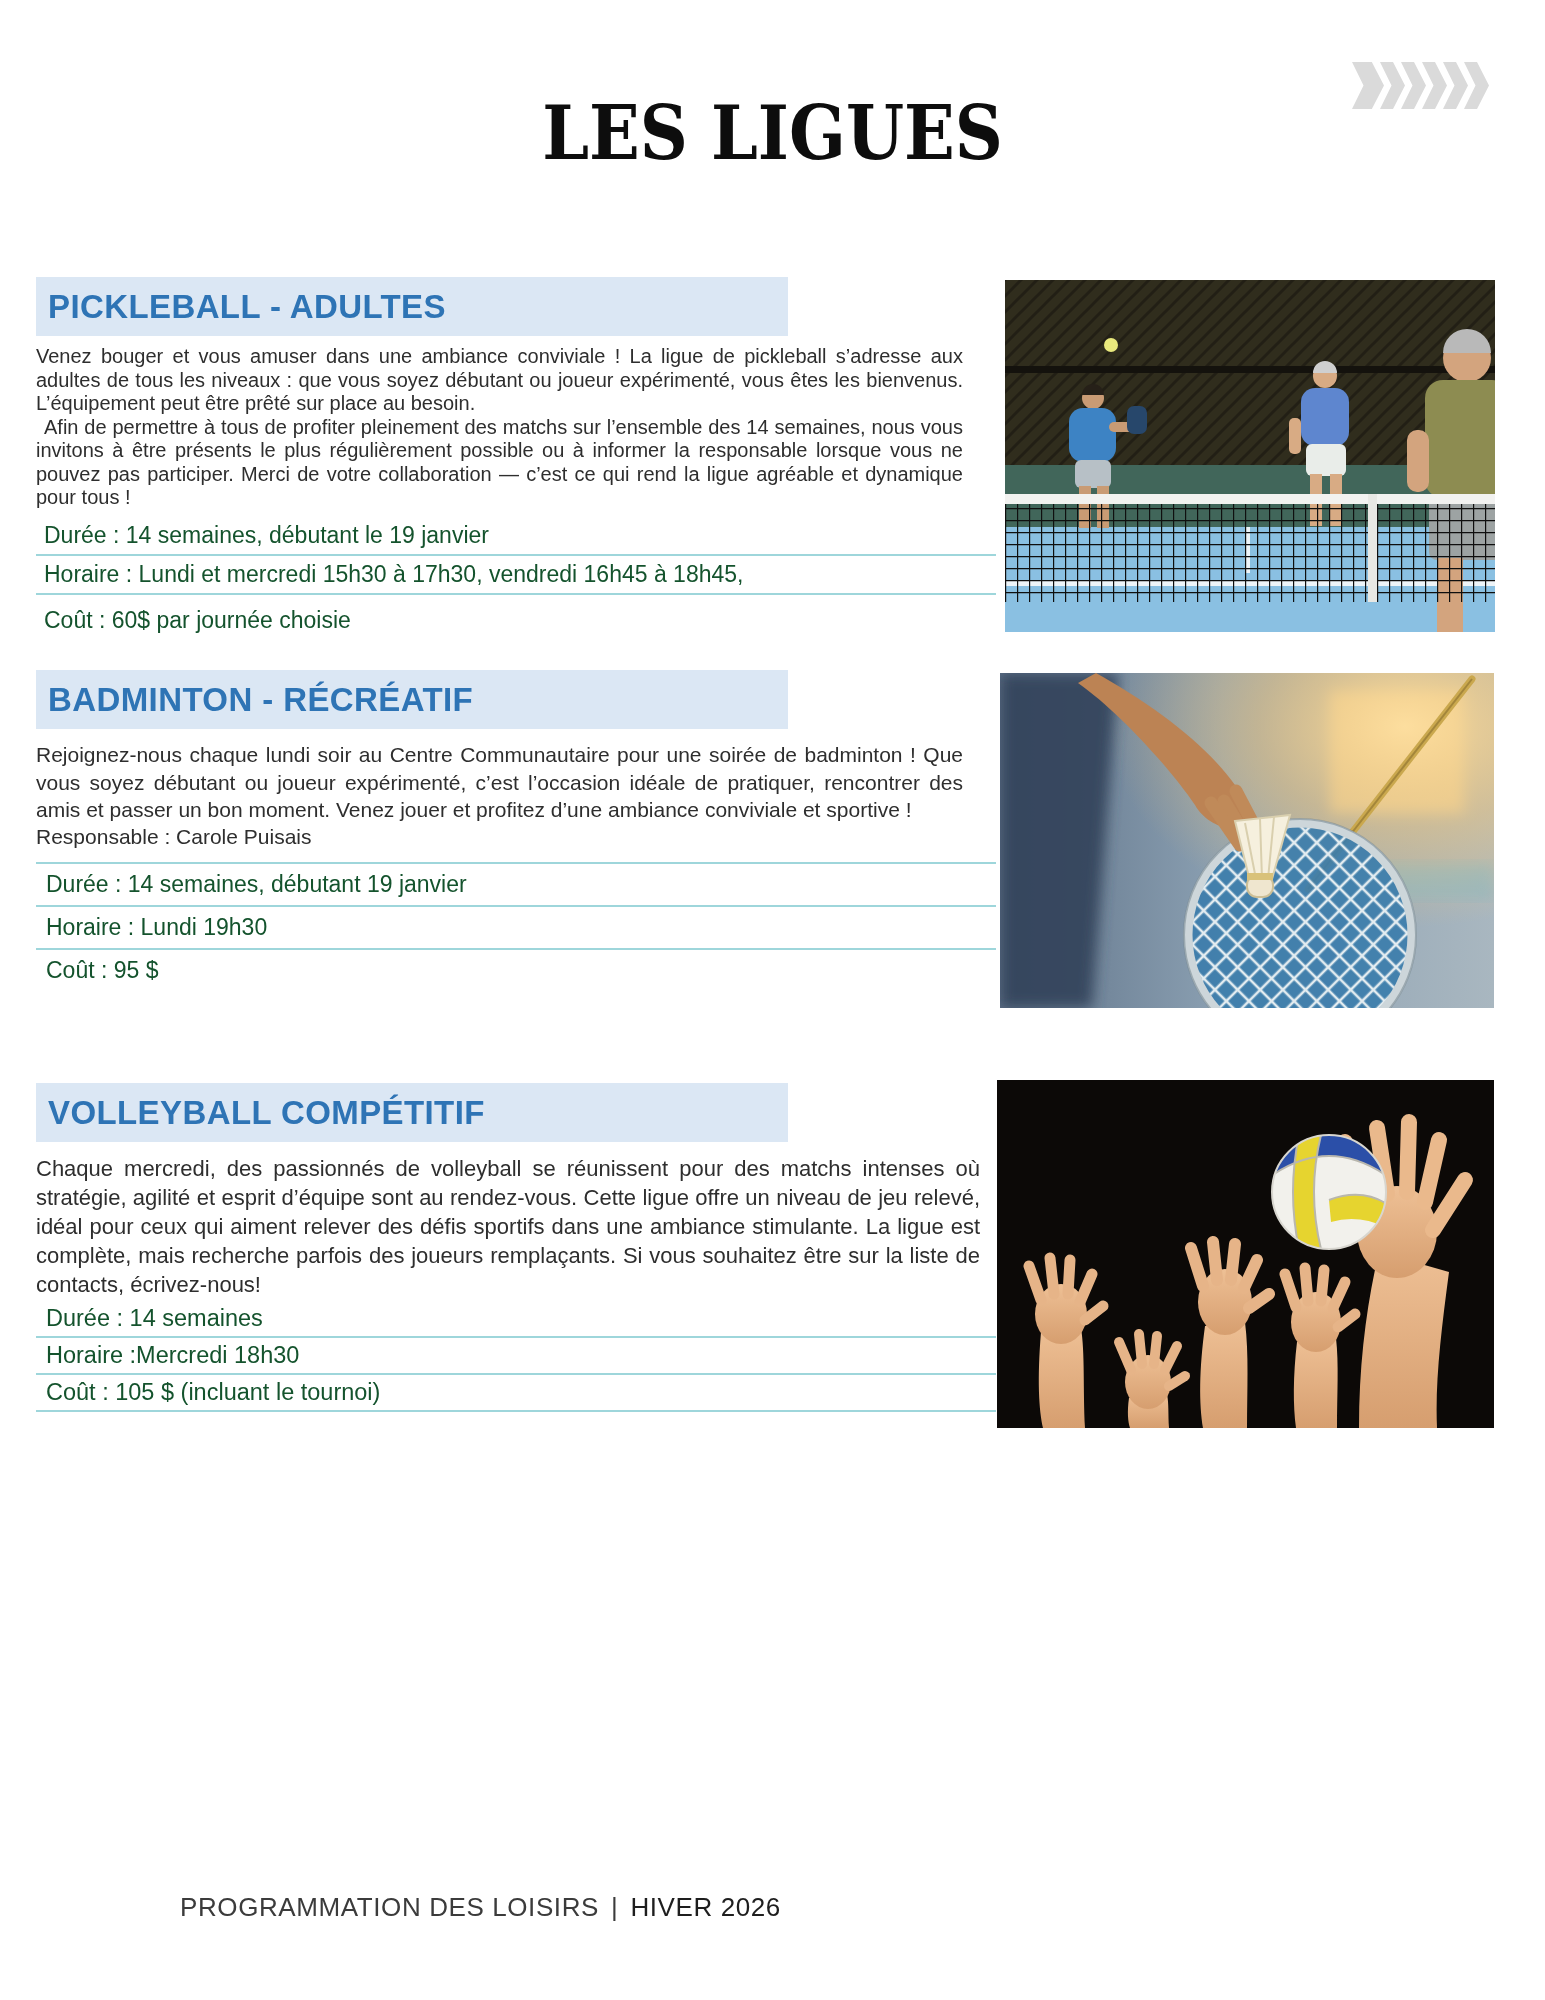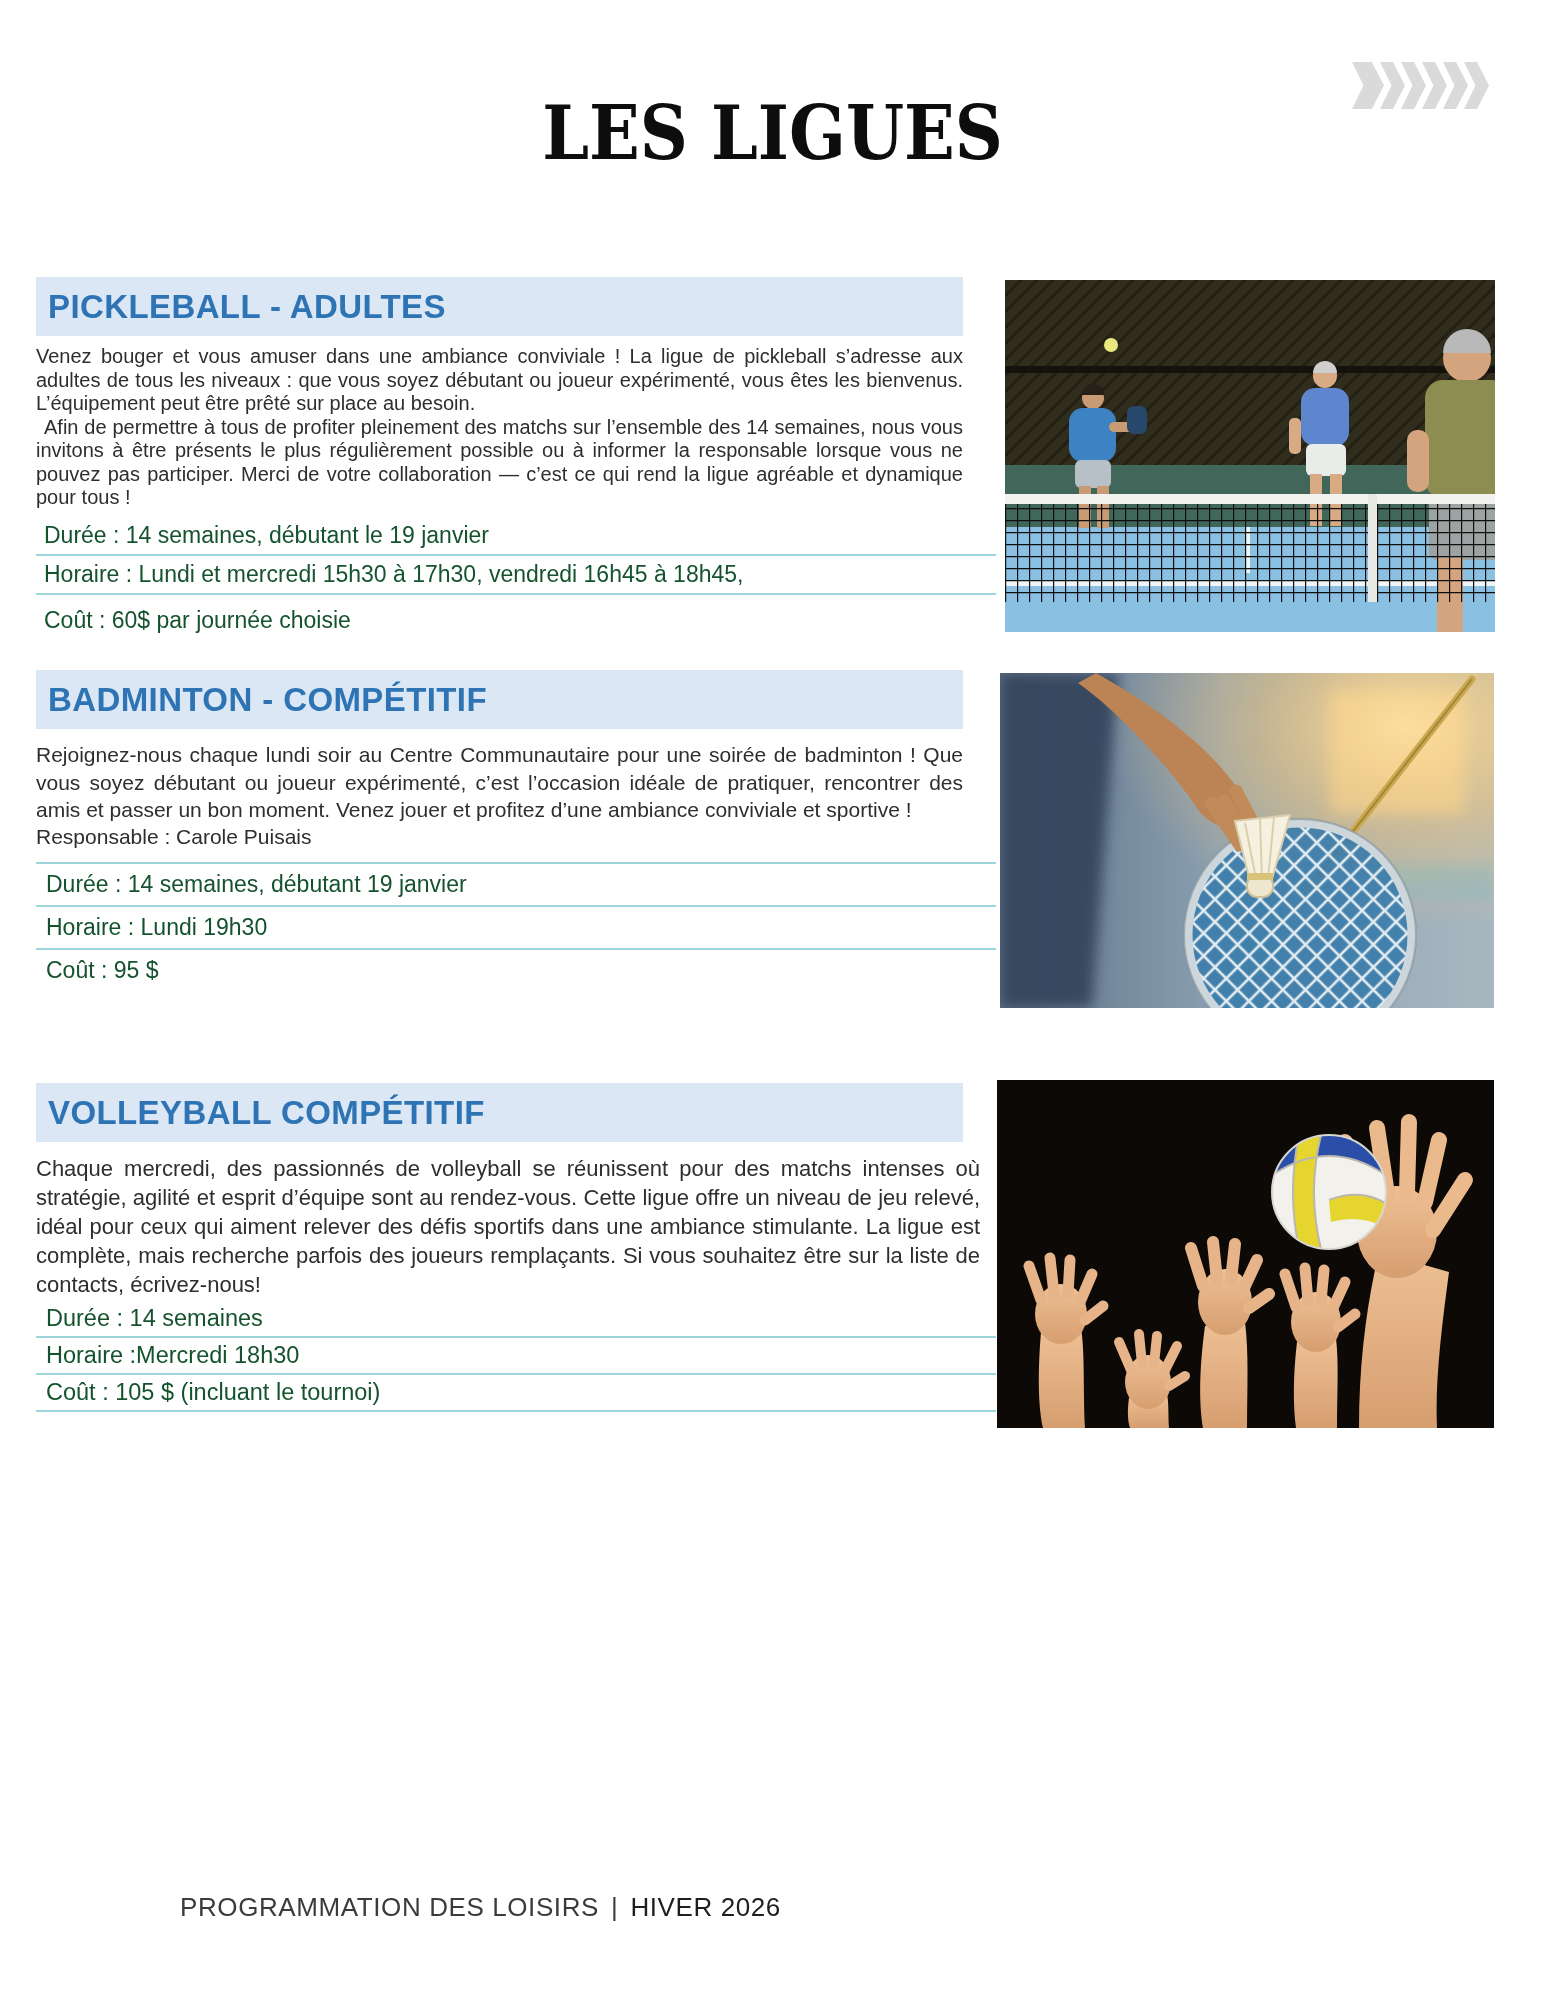--- a/index.html
+++ b/index.html
@@ -12,21 +12,21 @@
     letter-spacing:0px;transform:scaleX(.9);line-height:1;}
 
   
   .chevrons{position:absolute;top:62px;left:1356px;display:flex;}
   .chev{width:25px;height:47px;background:#dadada;margin-left:-4px;
     clip-path:polygon(0 0,52% 0,100% 50%,52% 100%,0 100%,46% 50%);}
   .chev.first{width:32px;clip-path:polygon(0 0,62% 0,100% 50%,62% 100%,0 100%,36% 50%);}
 
   
   .section{position:absolute;left:36px;width:960px;}
-  .band{background:#dbe7f4;width:927px;height:59px;display:flex;align-items:center;
+  .band{background:#dbe7f4;width:752px;height:59px;display:flex;align-items:center;
         padding-left:12px;box-sizing:border-box;}
   .band h2{margin:0;font-weight:600;font-size:33px;color:#2e74b5;letter-spacing:.4px;}
   .para{margin:0;text-align:justify;color:#2e2e2e;width:927px;}
   .s1 .para{font-size:20px;line-height:23.5px;}
   .s1 .para.first{margin-top:9px;}
   .s1 .para.indent{text-indent:8px;}
   .s2 .para{font-size:21px;line-height:27.5px;margin-top:12px;}
   .s3 .para{font-size:22px;line-height:29px;margin-top:12px;width:944px;}
   .responsable{font-size:21px;color:#2e2e2e;margin-top:1px;}
 
@@ -125,21 +125,21 @@
       <rect x="432" y="278" width="26" height="74" fill="#d3a47e"></rect>
     </g>
 
     <rect y="214" width="490" height="10" fill="#f2f2f0"></rect>
     <rect y="224" width="490" height="98" fill="url(#mesh)"></rect>
     <rect x="363" y="214" width="9" height="108" fill="#e8e8e4"></rect>
   </svg>
 
   <section class="section s2" style="top:670px">
     <div class="band">
-      <h2>BADMINTON - COMPÉTITIF</h2>
+      <h2>BADMINTON - RÉCRÉATIF</h2>
     </div>
     <p class="para">Rejoignez-nous chaque lundi soir au Centre Communautaire pour une soirée de badminton ! Que vous soyez débutant ou joueur expérimenté, c’est l’occasion idéale de pratiquer, rencontrer des amis et passer un bon moment. Venez jouer et profitez d’une ambiance conviviale et sportive !</p>
     <div class="responsable">Responsable : Carole Puisais</div>
     <div class="details">
       <div class="detail u">Durée : 14 semaines, débutant 19 janvier</div>
       <div class="detail u">Horaire : Lundi 19h30</div>
       <div class="detail">Coût : 95 $</div>
     </div>
   </section>
 

